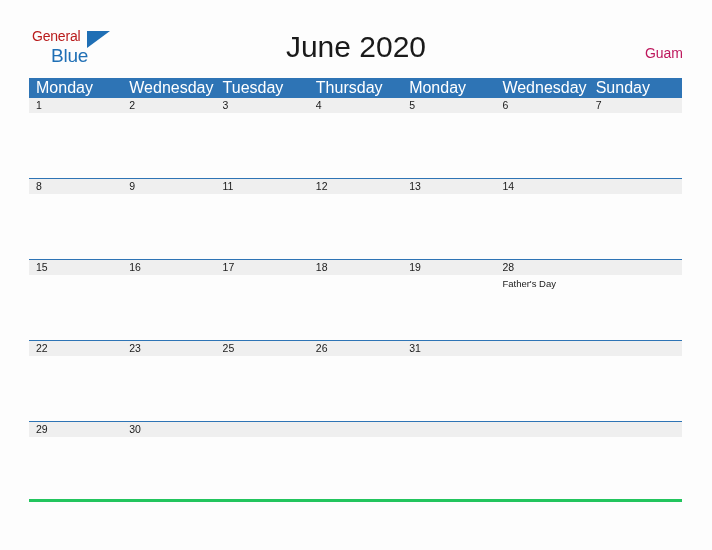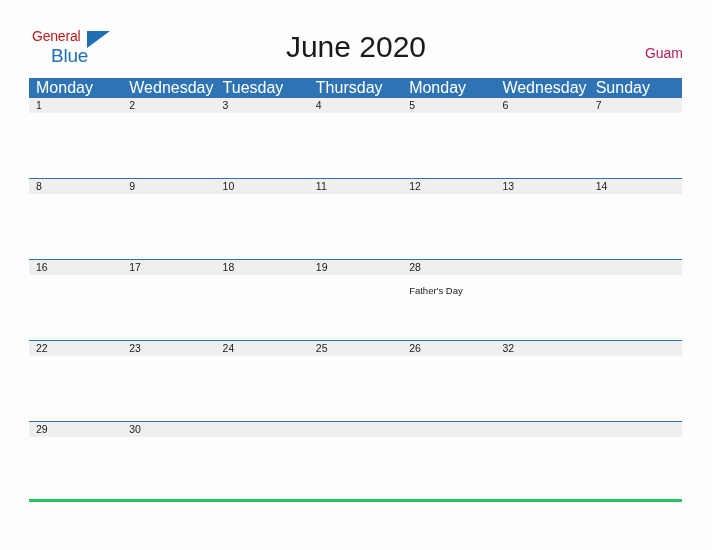--- a/index.html
+++ b/index.html
@@ -152,21 +152,21 @@
     height: 15px;
     line-height: 15px;
     font-size: 10.5px;
     color: #1a1a1a;
     font-family: "Liberation Sans", sans-serif;
   }
 
   .day-event {
     position: relative;
     display: block;
-    margin-top: 10px;
+    margin-top: 3px;
     font-size: 9.5px;
     line-height: 12px;
     color: #1a1a1a;
     font-family: "Liberation Sans", sans-serif;
     white-space: nowrap;
   }
 
   .day-cell.empty .day-num {
     visibility: hidden;
   }
@@ -241,24 +241,20 @@
       <div class="week-cells">
         <div class="day-cell">
           <span class="day-num">8</span>
           <span class="day-event"></span>
         </div>
         <div class="day-cell">
           <span class="day-num">9</span>
           <span class="day-event"></span>
         </div>
         <div class="day-cell">
-          <span class="day-num">10</span>
-          <span class="day-event"></span>
-        </div>
-        <div class="day-cell">
           <span class="day-num">11</span>
           <span class="day-event"></span>
         </div>
         <div class="day-cell">
           <span class="day-num">12</span>
           <span class="day-event"></span>
         </div>
         <div class="day-cell">
           <span class="day-num">13</span>
           <span class="day-event"></span>
@@ -266,20 +262,24 @@
         <div class="day-cell">
           <span class="day-num">14</span>
           <span class="day-event"></span>
         </div>
       </div>
     </div>
 
     <div class="week-row">
       <div class="week-band"></div>
       <div class="week-cells">
+        <div class="day-cell">
+          <span class="day-num">15</span>
+          <span class="day-event"></span>
+        </div>
         <div class="day-cell">
           <span class="day-num">16</span>
           <span class="day-event"></span>
         </div>
         <div class="day-cell">
           <span class="day-num">17</span>
           <span class="day-event"></span>
         </div>
         <div class="day-cell">
           <span class="day-num">18</span>
@@ -301,33 +301,29 @@
       <div class="week-cells">
         <div class="day-cell">
           <span class="day-num">22</span>
           <span class="day-event"></span>
         </div>
         <div class="day-cell">
           <span class="day-num">23</span>
           <span class="day-event"></span>
         </div>
         <div class="day-cell">
-          <span class="day-num">24</span>
-          <span class="day-event"></span>
-        </div>
-        <div class="day-cell">
           <span class="day-num">25</span>
           <span class="day-event"></span>
         </div>
         <div class="day-cell">
           <span class="day-num">26</span>
           <span class="day-event"></span>
         </div>
         <div class="day-cell">
-          <span class="day-num">32</span>
+          <span class="day-num">31</span>
           <span class="day-event"></span>
         </div>
       </div>
     </div>
 
     <div class="week-row last">
       <div class="week-band"></div>
       <div class="week-cells">
         <div class="day-cell">
           <span class="day-num">29</span>

